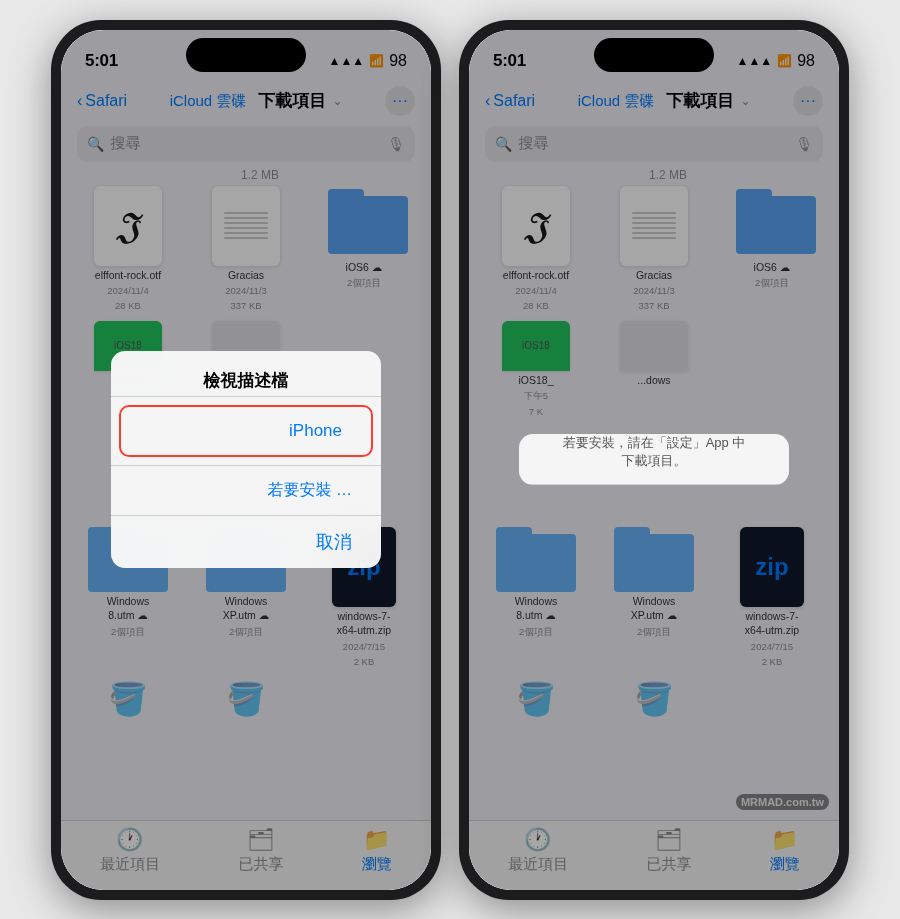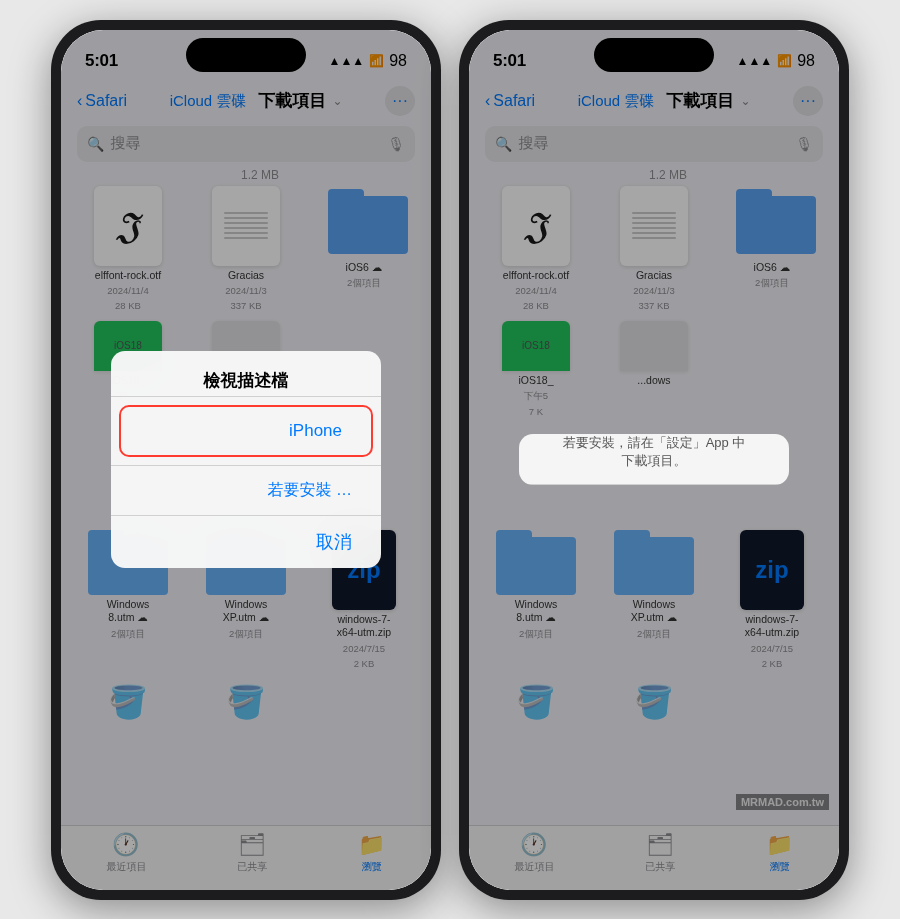--- a/index.html
+++ b/index.html
@@ -377,21 +377,21 @@
     .tab-icon {
       font-size: 22px;
       color: #8e8e93;
     }
 
     .tab-icon-active {
       color: #007aff;
     }
 
     .tab-label {
-      font-size: 10px;
+      font-size: 15px;
       color: #8e8e93;
     }
 
     .tab-label-active {
       color: #007aff;
     }
 
     
     .ios18-partial {
       width: 68px;
@@ -410,21 +410,21 @@
     
     .watermark {
       position: absolute;
       bottom: 80px;
       right: 10px;
       font-size: 11px;
       font-weight: 700;
       color: rgba(255,255,255,0.85);
       background: rgba(0,0,0,0.45);
       padding: 2px 5px;
-      border-radius: 0;
+      border-radius: 8px;
       z-index: 5;
     }
 
     
     .partial-row {
       display: grid;
       grid-template-columns: repeat(3, 1fr);
       gap: 8px;
       padding: 8px 12px 0 12px;
       opacity: 0.6;

